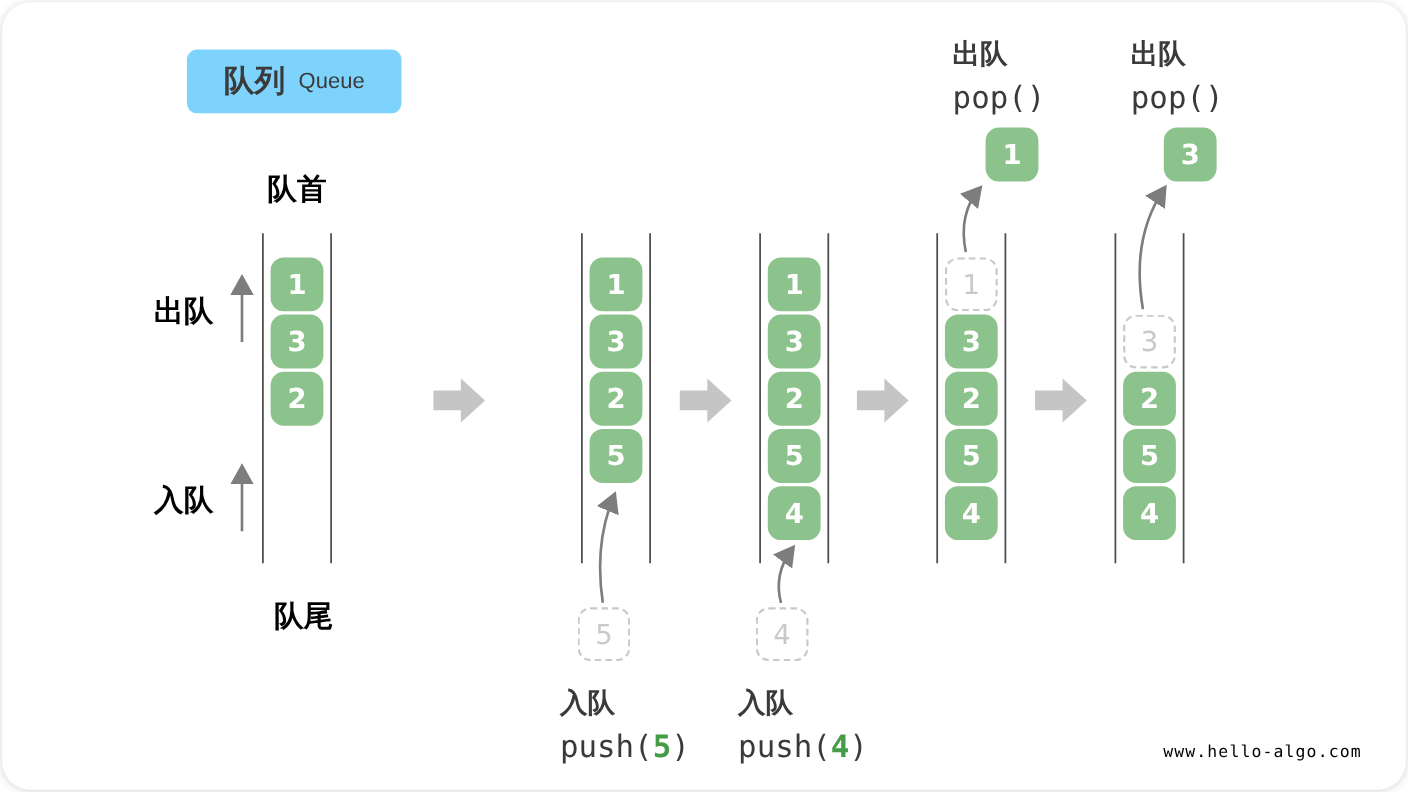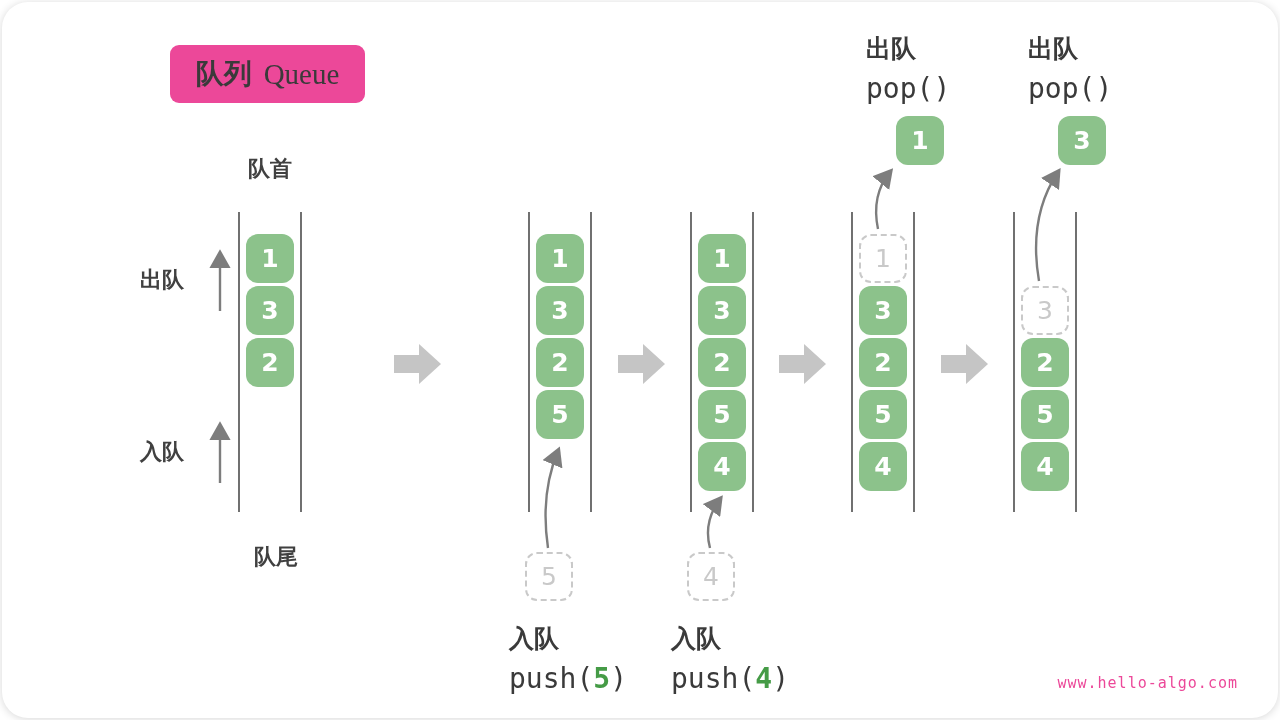--- a/index.html
+++ b/index.html
@@ -2,44 +2,44 @@
 <html style="--green: #8CC28B; --arg: #459B46;"><head>
 <meta charset="utf-8">
 <style>
   html,body{margin:0;padding:0;background:#fff;}
   body{font-family:"DejaVu Sans","Liberation Sans",sans-serif;}
   .canvas{position:relative;width:1276px;height:716px;margin:2px;background:#ffffff;
           border-radius:26px;box-shadow:0 1px 9px rgba(0,0,0,.16);overflow:hidden;}
   .overlay{position:absolute;left:0;top:0;width:1280px;height:720px;pointer-events:none;}
 
   .title-box{position:absolute;left:168px;top:43px;width:195px;height:58px;
-             background:#ec4899;border-radius:9px;display:flex;align-items:center;
+             background:#7dd3fc;border-radius:9px;display:flex;align-items:center;
              justify-content:center;gap:12px;}
   .t-cjk{font-size:28px;font-weight:700;color:#3a3a3a;}
-  .t-en{font-family:Liberation Serif, serif;font-size:29px;color:#3a3a3a;}
+  .t-en{font-family:Liberation Sans, sans-serif;font-size:20px;color:#3a3a3a;}
 
-  .lbl{position:absolute;color:#404040;font-weight:700;font-size:22px;white-space:nowrap;}
+  .lbl{position:absolute;color:#000000;font-weight:700;font-size:27px;white-space:nowrap;}
   .lbl.front{left:214px;top:152px;width:108px;text-align:center;}
   .lbl.rear {left:220px;top:540px;width:108px;text-align:center;}
   .lbl.deq  {left:138px;top:263px;}
   .lbl.enq  {left:138px;top:435px;}
 
   .cell{position:absolute;width:48px;height:49px;border-radius:12px;background:var(--green,#8cc28b);
         color:#fff;font-size:25px;font-weight:700;display:flex;align-items:center;justify-content:center;
         box-sizing:border-box;}
   .cell.dashed{background:transparent;border:2.5px dashed #c9c9c9;color:#c9c9c9;font-weight:500;}
 
   .op{position:absolute;white-space:nowrap;}
   .op .op-cjk{font-size:25px;font-weight:700;color:#3a3a3a;margin-bottom:7px;}
   .op .op-code{font-family:"DejaVu Sans Mono","Liberation Mono",monospace;font-size:28px;color:#3a3a3a;}
   .op .arg{color:var(--arg,#459b46);font-weight:700;}
 
   .watermark{position:absolute;right:40px;top:672px;
              font-family:"DejaVu Sans Mono","Liberation Mono",monospace;
-             font-size:15px;color:#ec4899;letter-spacing:1px;}
+             font-size:15px;color:#000000;letter-spacing:1px;}
 </style>
 </head>
 <body>
 
 <div class="canvas">
 
   <svg class="overlay" viewBox="0 0 1280 720">
     <defs>
       <marker id="ah" markerWidth="9" markerHeight="9" refX="6" refY="4.5" orient="auto">
         <path d="M0,0 L8,4.5 L0,9 Z" fill="#7d7d7d"></path>

